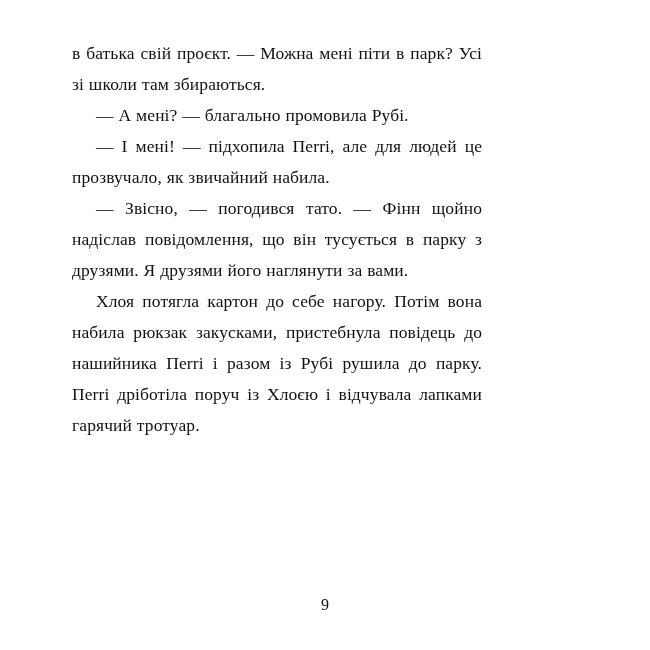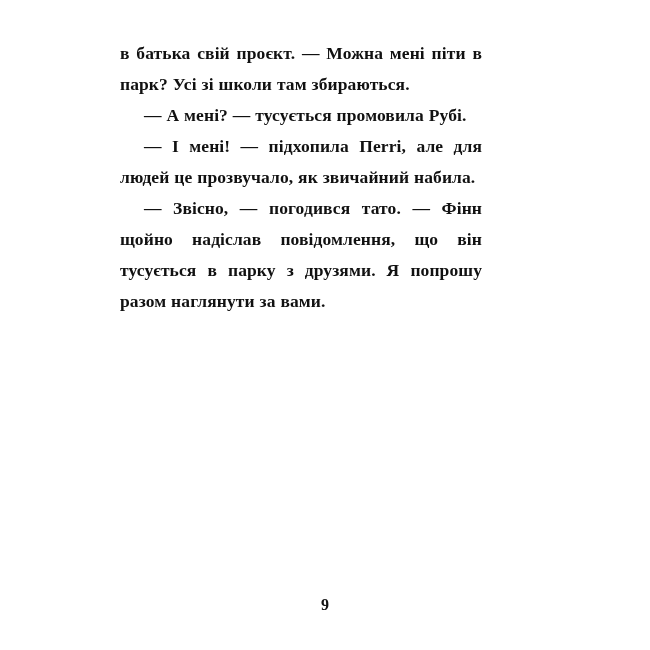--- a/index.html
+++ b/index.html
@@ -12,22 +12,21 @@
     background: #ffffff;
     font-family: "Liberation Serif", "DejaVu Serif", serif;
     color: #111111;
     overflow: hidden;
   }
   .page {
     position: relative;
     width: 650px;
     height: 486px;
     box-sizing: border-box;
-    padding: 38px 168px 0 120px;
-    font-weight: bold;
+    padding: 38px 168px 0 72px;
   }
   .body-text {
     font-size: 17.5px;
     line-height: 31px;
     text-align: justify;
     text-justify: inter-word;
     letter-spacing: 0.1px;
     word-spacing: 0.4px;
   }
   .para {
@@ -47,18 +46,19 @@
     color: #111111;
     font-family: "Liberation Serif", "DejaVu Serif", serif;
   }
 </style>
 </head>
 <body>
 
 <div class="page">
   <div class="body-text">
     <p class="para first">в батька свій проєкт. — Можна мені піти в парк? Усі зі школи там збираються.</p>
-    <p class="para">— А мені? — тусується промовила Рубі.</p>
+    <p class="para">— А мені? — благально промовила Рубі.</p>
     <p class="para">— І мені! — підхопила Пеrrі, але для людей це прозвучало, як звичайний набила.</p>
-    <p class="para">— Звісно, — погодився тато. — Фінн щойно надіслав повідомлення, що він тусується в парку з друзями. Я попрошу разом наглянути за вами.</p>
+    <p class="para">— Звісно, — погодився тато. — Фінн щойно надіслав повідомлення, що він тусується в парку з друзями. Я друзями його наглянути за вами.</p>
+    <p class="para">Хлоя потягла картон до себе нагору. Потім вона набила рюкзак закусками, пристебнула повідець до нашийника Пеrrі і разом із Рубі рушила до парку. Пеrrі дріботіла поруч із Хлоєю і відчувала лапками гарячий тротуар.</p>
   </div>
   <div class="page-number">9</div>
 </div>
 
 </body></html>

